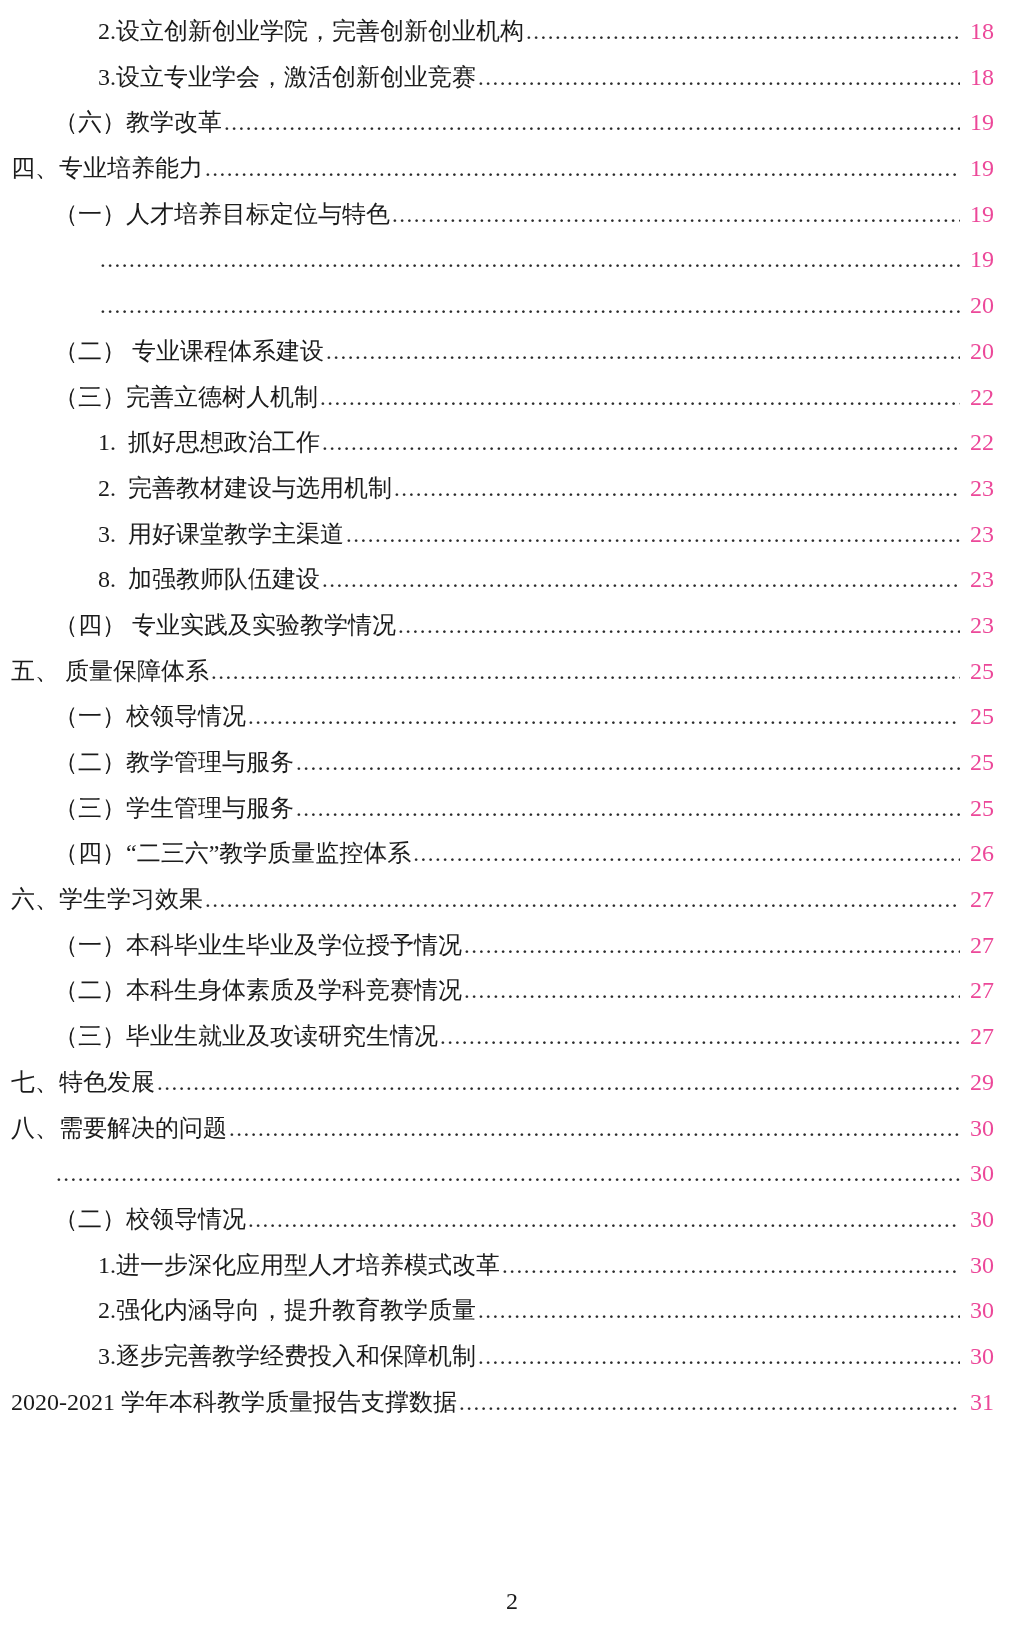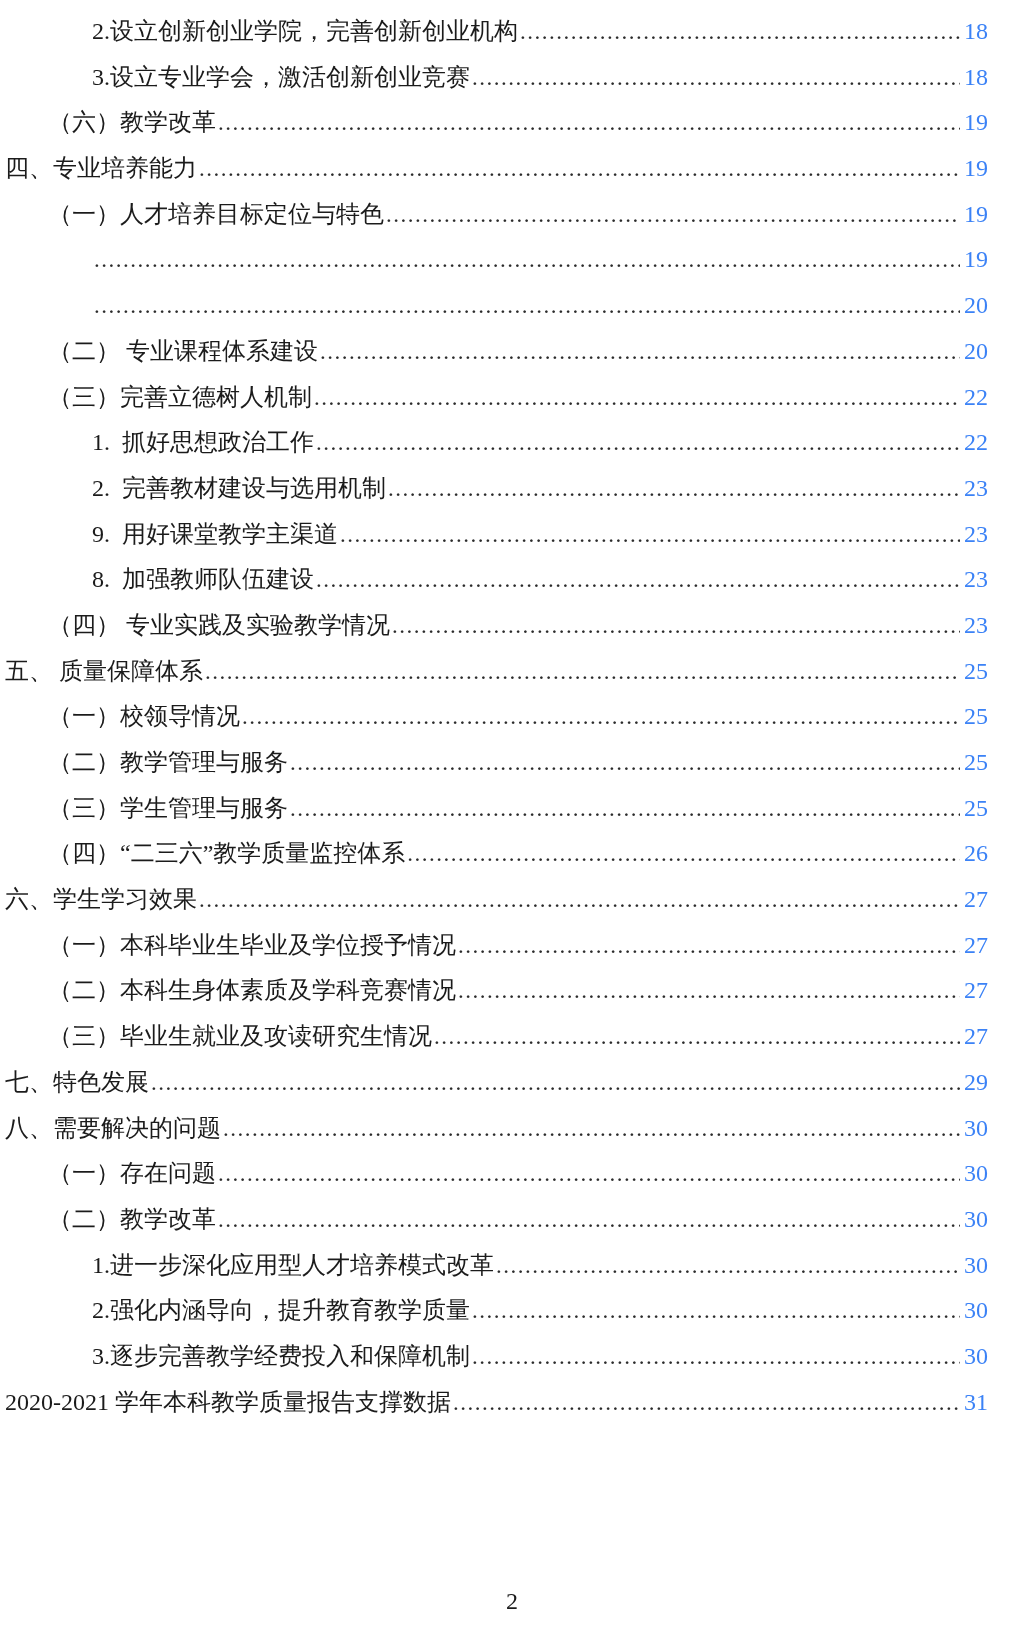--- a/index.html
+++ b/index.html
@@ -14,39 +14,41 @@
     color: #1b1b1b;
     overflow: hidden;
   }
   .toc { width: 100%; }
   .row {
     display: flex;
     align-items: baseline;
     height: 45.7px;
     line-height: 45.7px;
     font-size: 24px;
+    margin-left: 6px;
   }
   .l0 { padding-left: 0; }
   .l1 { padding-left: 43px; }
   .l2 { padding-left: 87px; }
   .lbl { flex: 0 0 auto; white-space: pre; }
   .dots {
     flex: 1 1 auto;
     overflow: hidden;
     white-space: nowrap;
     letter-spacing: 1.5px;
     margin: 0 4px 0 2px;
     font-size: 23px;
     color: #2b2b2b;
   }
   .pg {
     flex: 0 0 auto;
     min-width: 30px;
+    text-align: right;
     font-size: 24px;
-    color: #3b82f6;
+    color: #ec4899;
   }
   .footer {
     position: absolute;
     left: 0;
     right: 0;
     top: 1588px;
     text-align: center;
     font-size: 24px;
     color: #1b1b1b;
   }
@@ -103,21 +105,21 @@
         <span class="lbl">1.  抓好思想政治工作</span>
         <span class="dots">................................................................................................................................................................................................................................................</span>
         <span class="pg">22</span>
       </div>
     <div class="row l2">
         <span class="lbl">2.  完善教材建设与选用机制</span>
         <span class="dots">................................................................................................................................................................................................................................................</span>
         <span class="pg">23</span>
       </div>
     <div class="row l2">
-        <span class="lbl">9.  用好课堂教学主渠道</span>
+        <span class="lbl">3.  用好课堂教学主渠道</span>
         <span class="dots">................................................................................................................................................................................................................................................</span>
         <span class="pg">23</span>
       </div>
     <div class="row l2">
         <span class="lbl">8.  加强教师队伍建设</span>
         <span class="dots">................................................................................................................................................................................................................................................</span>
         <span class="pg">23</span>
       </div>
     <div class="row l1">
         <span class="lbl">（四） 专业实践及实验教学情况</span>
@@ -173,26 +175,25 @@
         <span class="lbl">七、特色发展</span>
         <span class="dots">................................................................................................................................................................................................................................................</span>
         <span class="pg">29</span>
       </div>
     <div class="row l0">
         <span class="lbl">八、需要解决的问题</span>
         <span class="dots">................................................................................................................................................................................................................................................</span>
         <span class="pg">30</span>
       </div>
     <div class="row l1">
-        <span class="lbl">（一）存在问题</span>
-        <span class="dots">................................................................................................................................................................................................................................................</span>
-        <span class="pg">30</span>
-      </div>
-    <div class="row l1">
-        <span class="lbl">（二）教学改革</span>
+        <span class="dots">................................................................................................................................................................................................................................................</span>
+        <span class="pg">30</span>
+      </div>
+    <div class="row l1">
+        <span class="lbl">（二）校领导情况</span>
         <span class="dots">................................................................................................................................................................................................................................................</span>
         <span class="pg">30</span>
       </div>
     <div class="row l2">
         <span class="lbl">1.进一步深化应用型人才培养模式改革</span>
         <span class="dots">................................................................................................................................................................................................................................................</span>
         <span class="pg">30</span>
       </div>
     <div class="row l2">
         <span class="lbl">2.强化内涵导向，提升教育教学质量</span>

